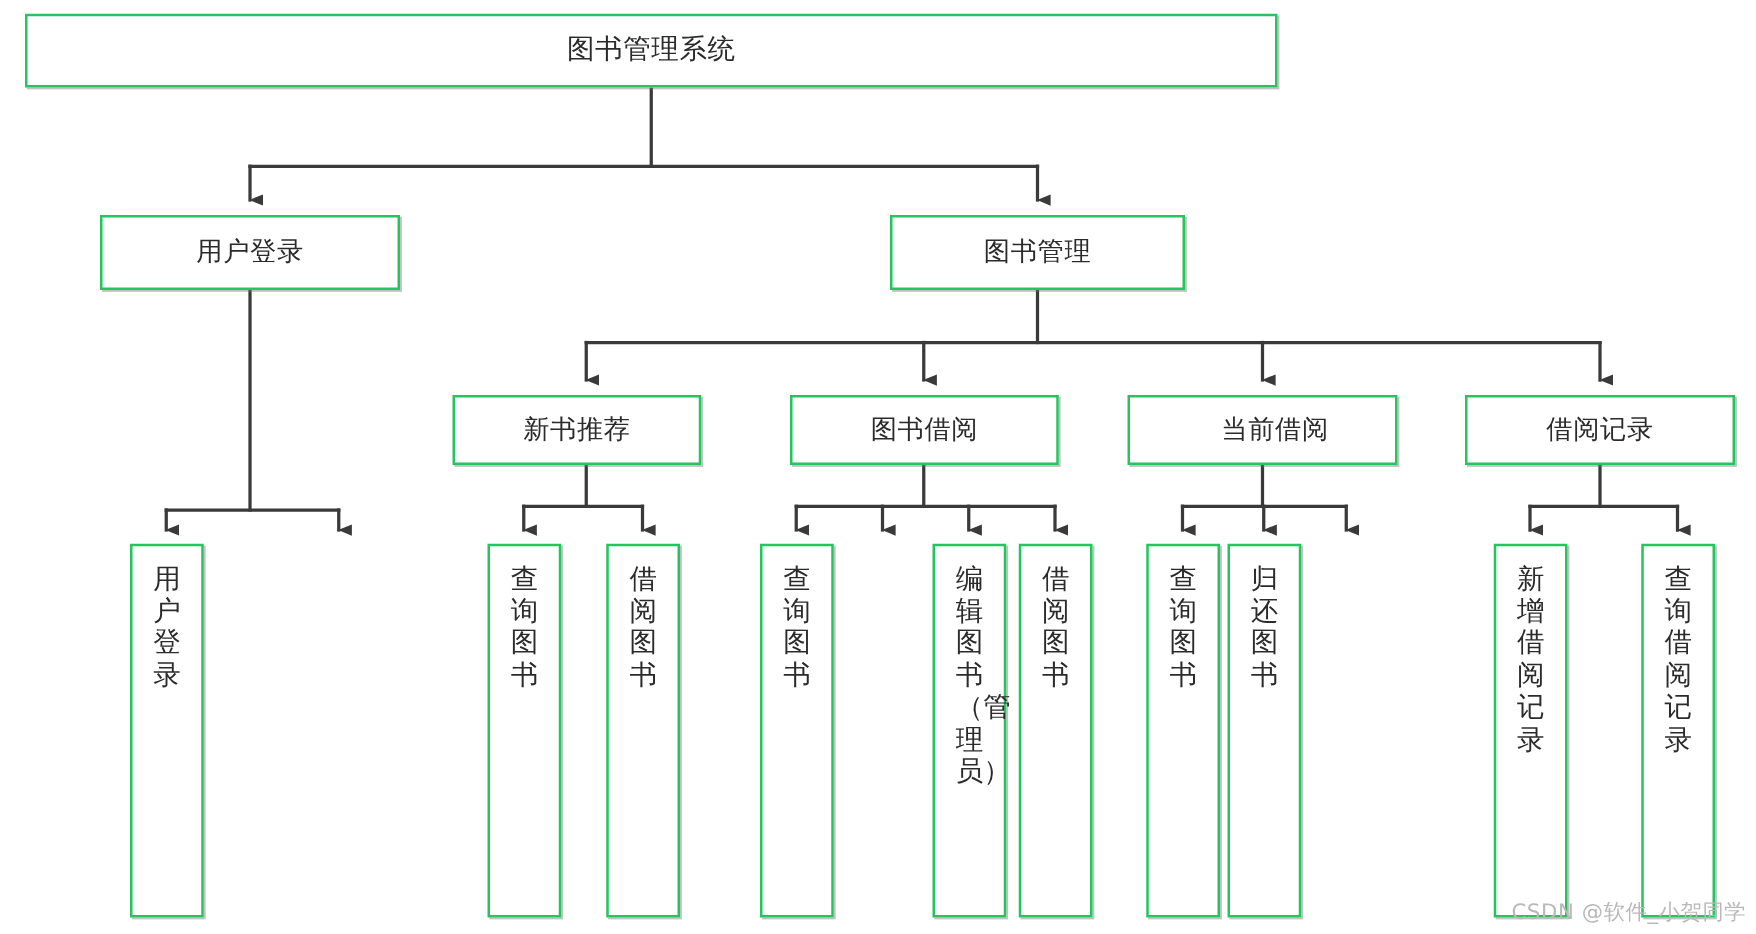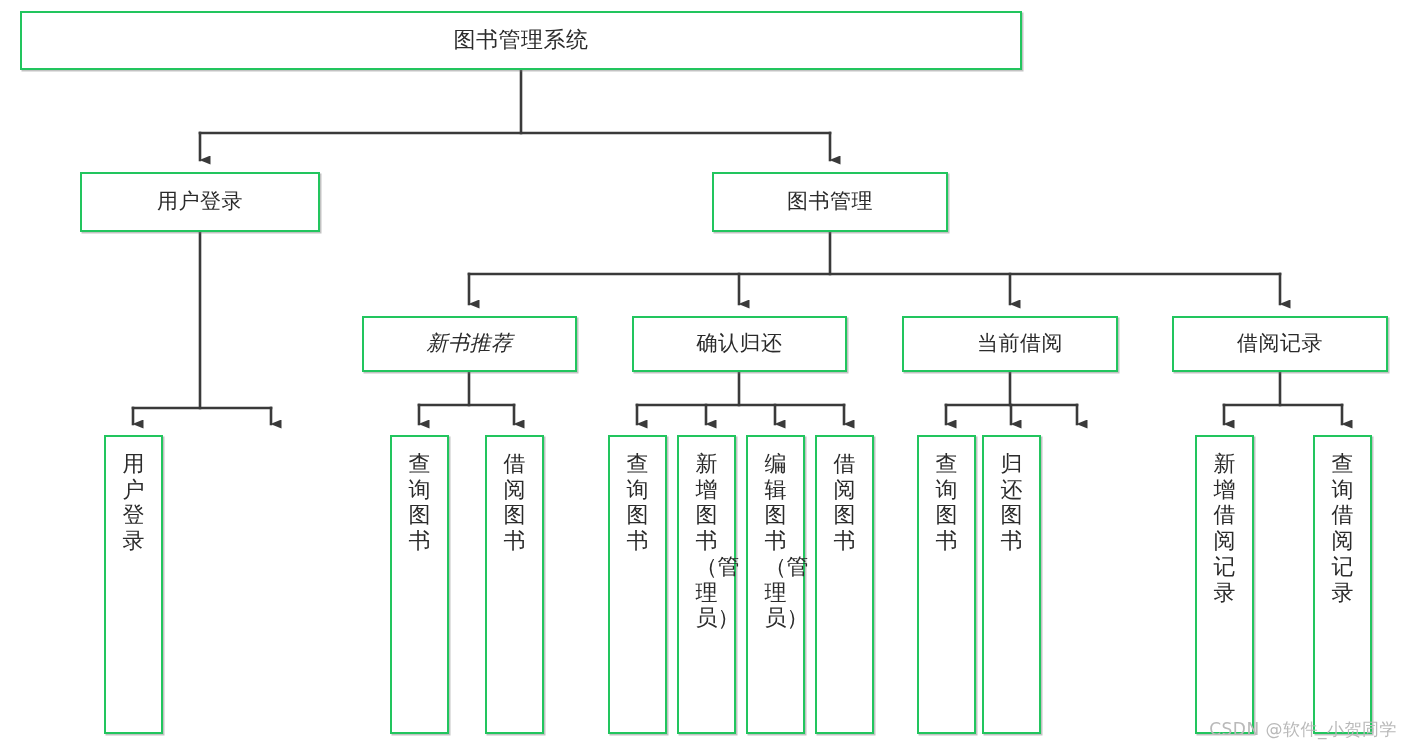--- a/index.html
+++ b/index.html
@@ -133,26 +133,26 @@
   </div>
 
   <div class="node horizontal" style="left:80px; top:172px; width:240px; height:60px;">
     <span class="node-label">用户登录</span>
   </div>
 
   <div class="node horizontal" style="left:712px; top:172px; width:236px; height:60px;">
     <span class="node-label">图书管理</span>
   </div>
 
-  <div class="node horizontal" style="left:362px; top:316px; width:215px; height:56px;font-style:italic;">
+  <div class="node horizontal" style="left:362px; top:316px; width:199px; height:56px;">
     <span class="node-label">新书推荐</span>
   </div>
 
   <div class="node horizontal" style="left:632px; top:316px; width:215px; height:56px;">
-    <span class="node-label">确认归还</span>
+    <span class="node-label">图书借阅</span>
   </div>
 
   <div class="node horizontal" style="left:902px; top:316px; width:216px; height:56px;padding-left:20px;">
     <span class="node-label">当前借阅</span>
   </div>
 
   <div class="node horizontal" style="left:1172px; top:316px; width:216px; height:56px;">
     <span class="node-label">借阅记录</span>
   </div>
 
@@ -162,23 +162,20 @@
 
   <div class="node vertical" style="left:390px; top:435px; width:59px; height:299px;">
     <span class="node-label">查询图书</span>
   </div>
   <div class="node vertical" style="left:485px; top:435px; width:59px; height:299px;">
     <span class="node-label">借阅图书</span>
   </div>
 
   <div class="node vertical" style="left:608px; top:435px; width:59px; height:299px;">
     <span class="node-label">查询图书</span>
-  </div>
-  <div class="node vertical" style="left:677px; top:435px; width:59px; height:299px;">
-    <span class="node-label">新增图书（管理员）</span>
   </div>
   <div class="node vertical" style="left:746px; top:435px; width:59px; height:299px;justify-content:center;">
     <span class="node-label">编辑图书（管理员）</span>
   </div>
   <div class="node vertical" style="left:815px; top:435px; width:59px; height:299px;">
     <span class="node-label">借阅图书</span>
   </div>
 
   <div class="node vertical" style="left:917px; top:435px; width:59px; height:299px;">
     <span class="node-label">查询图书</span>

